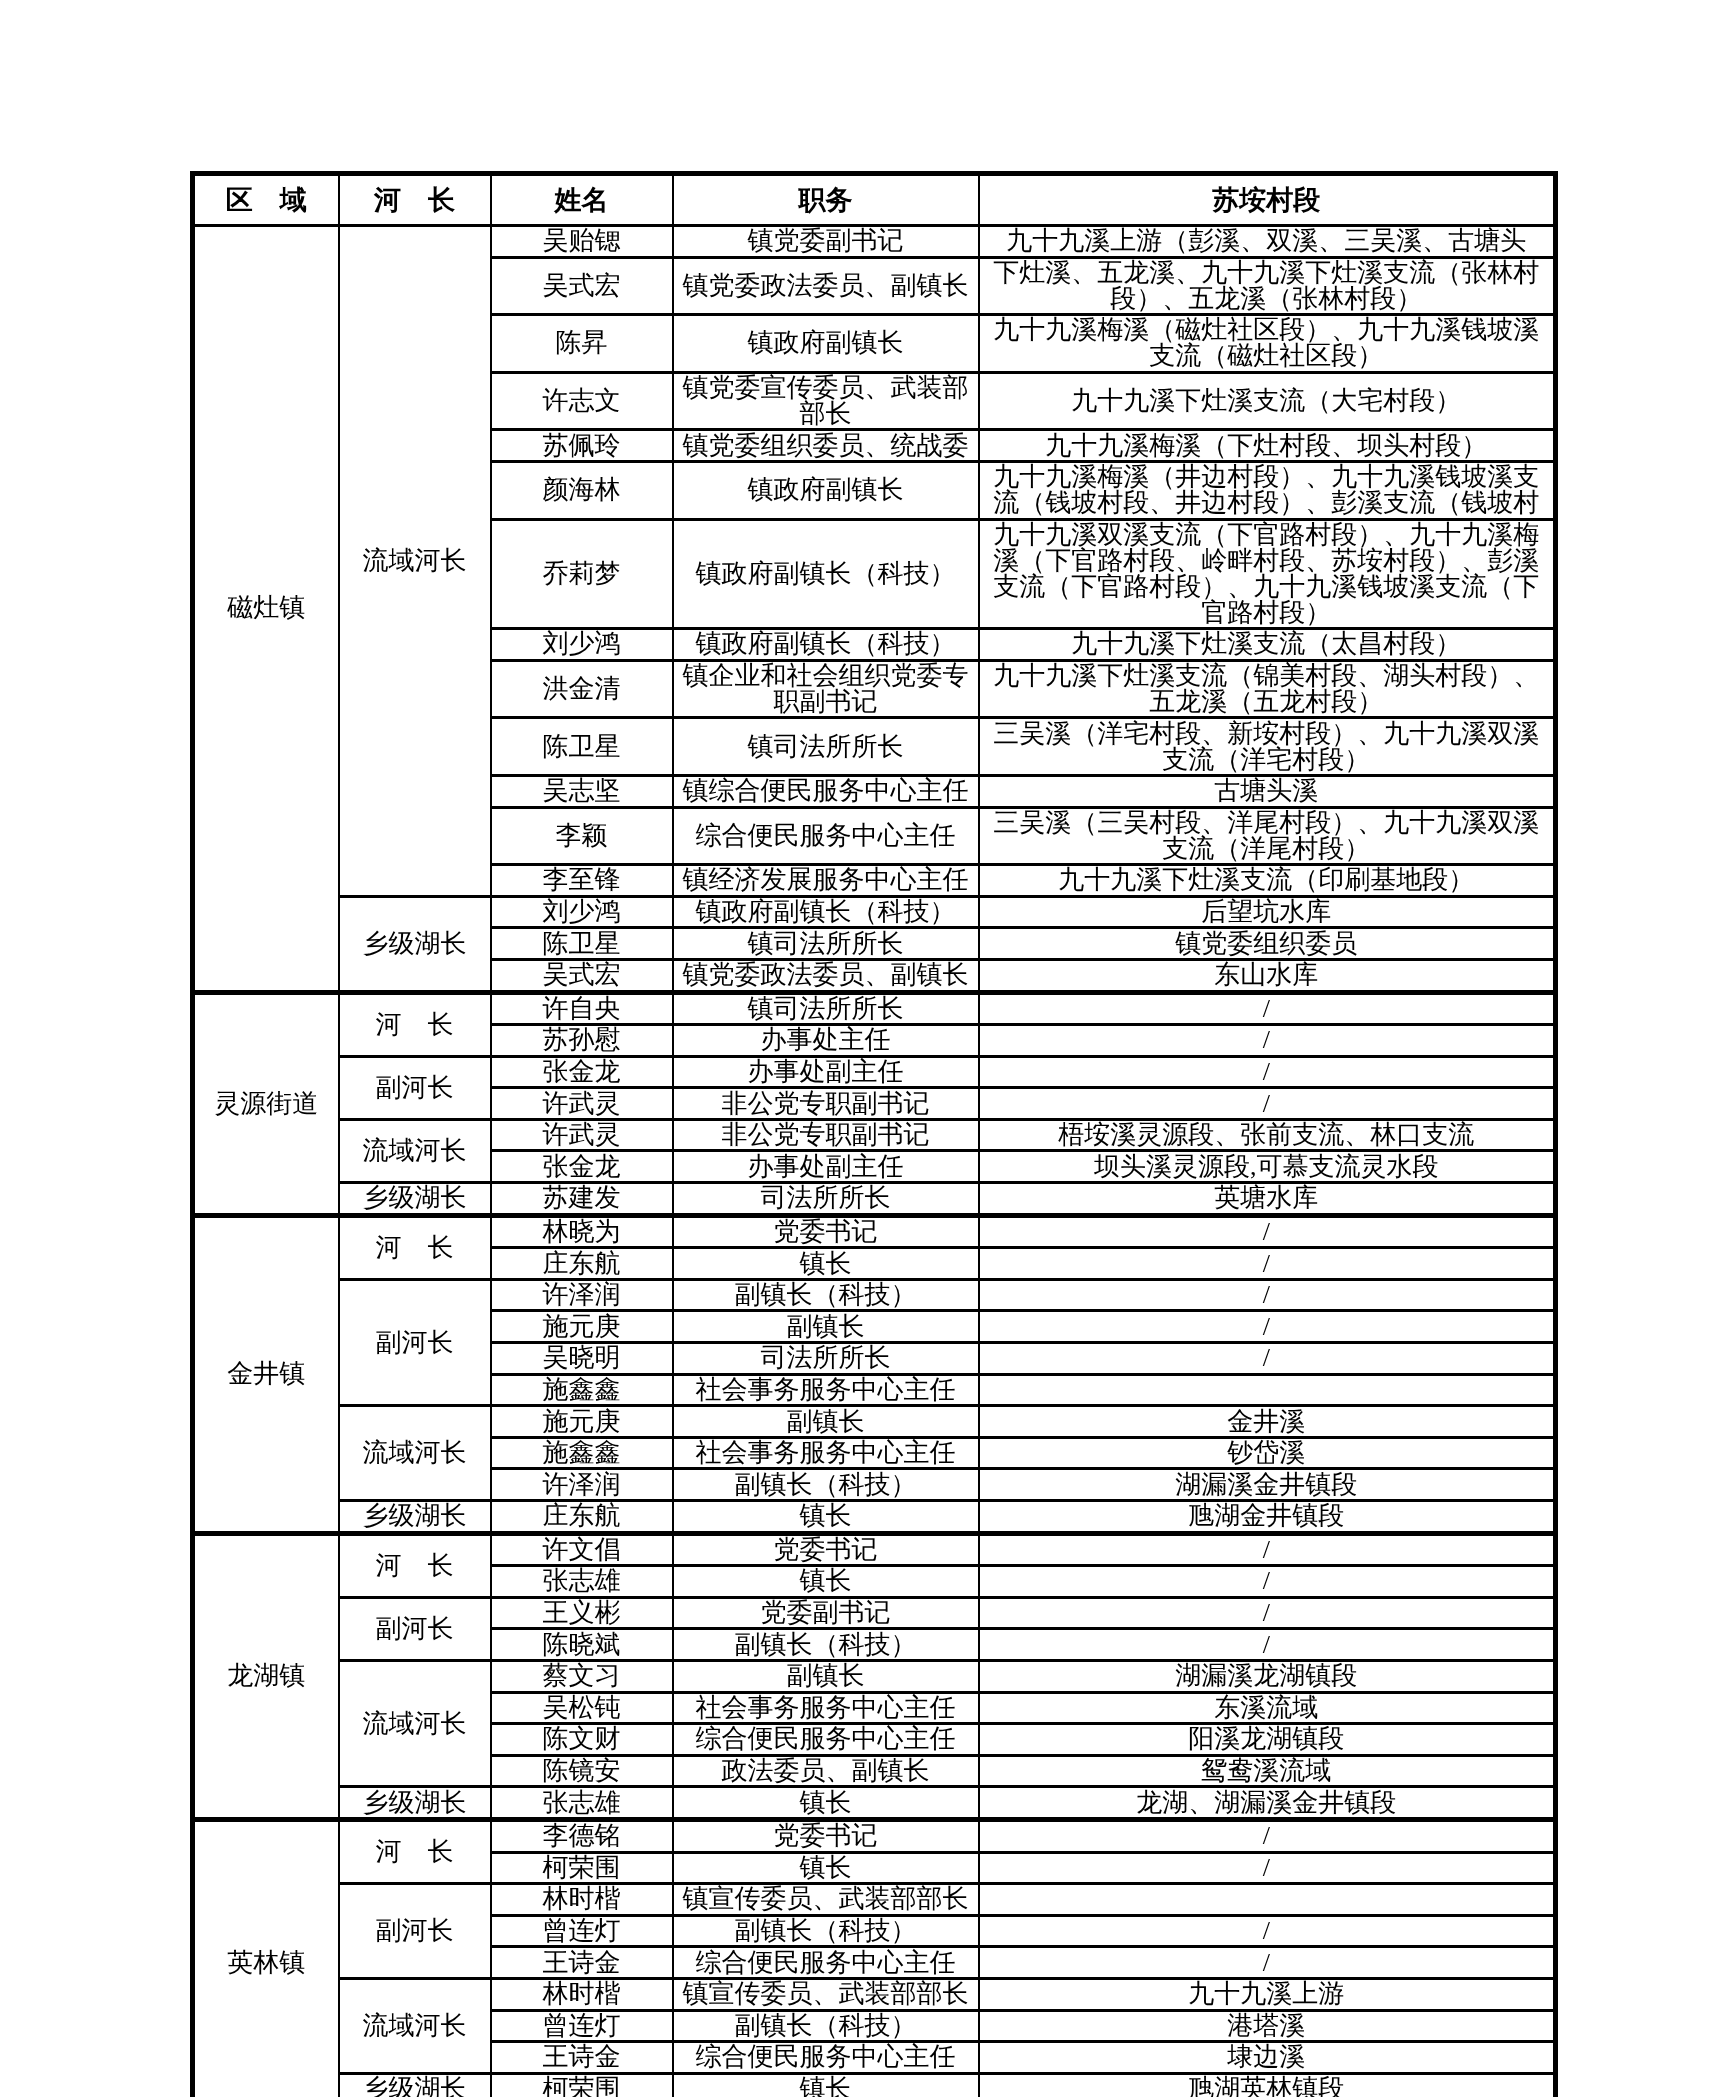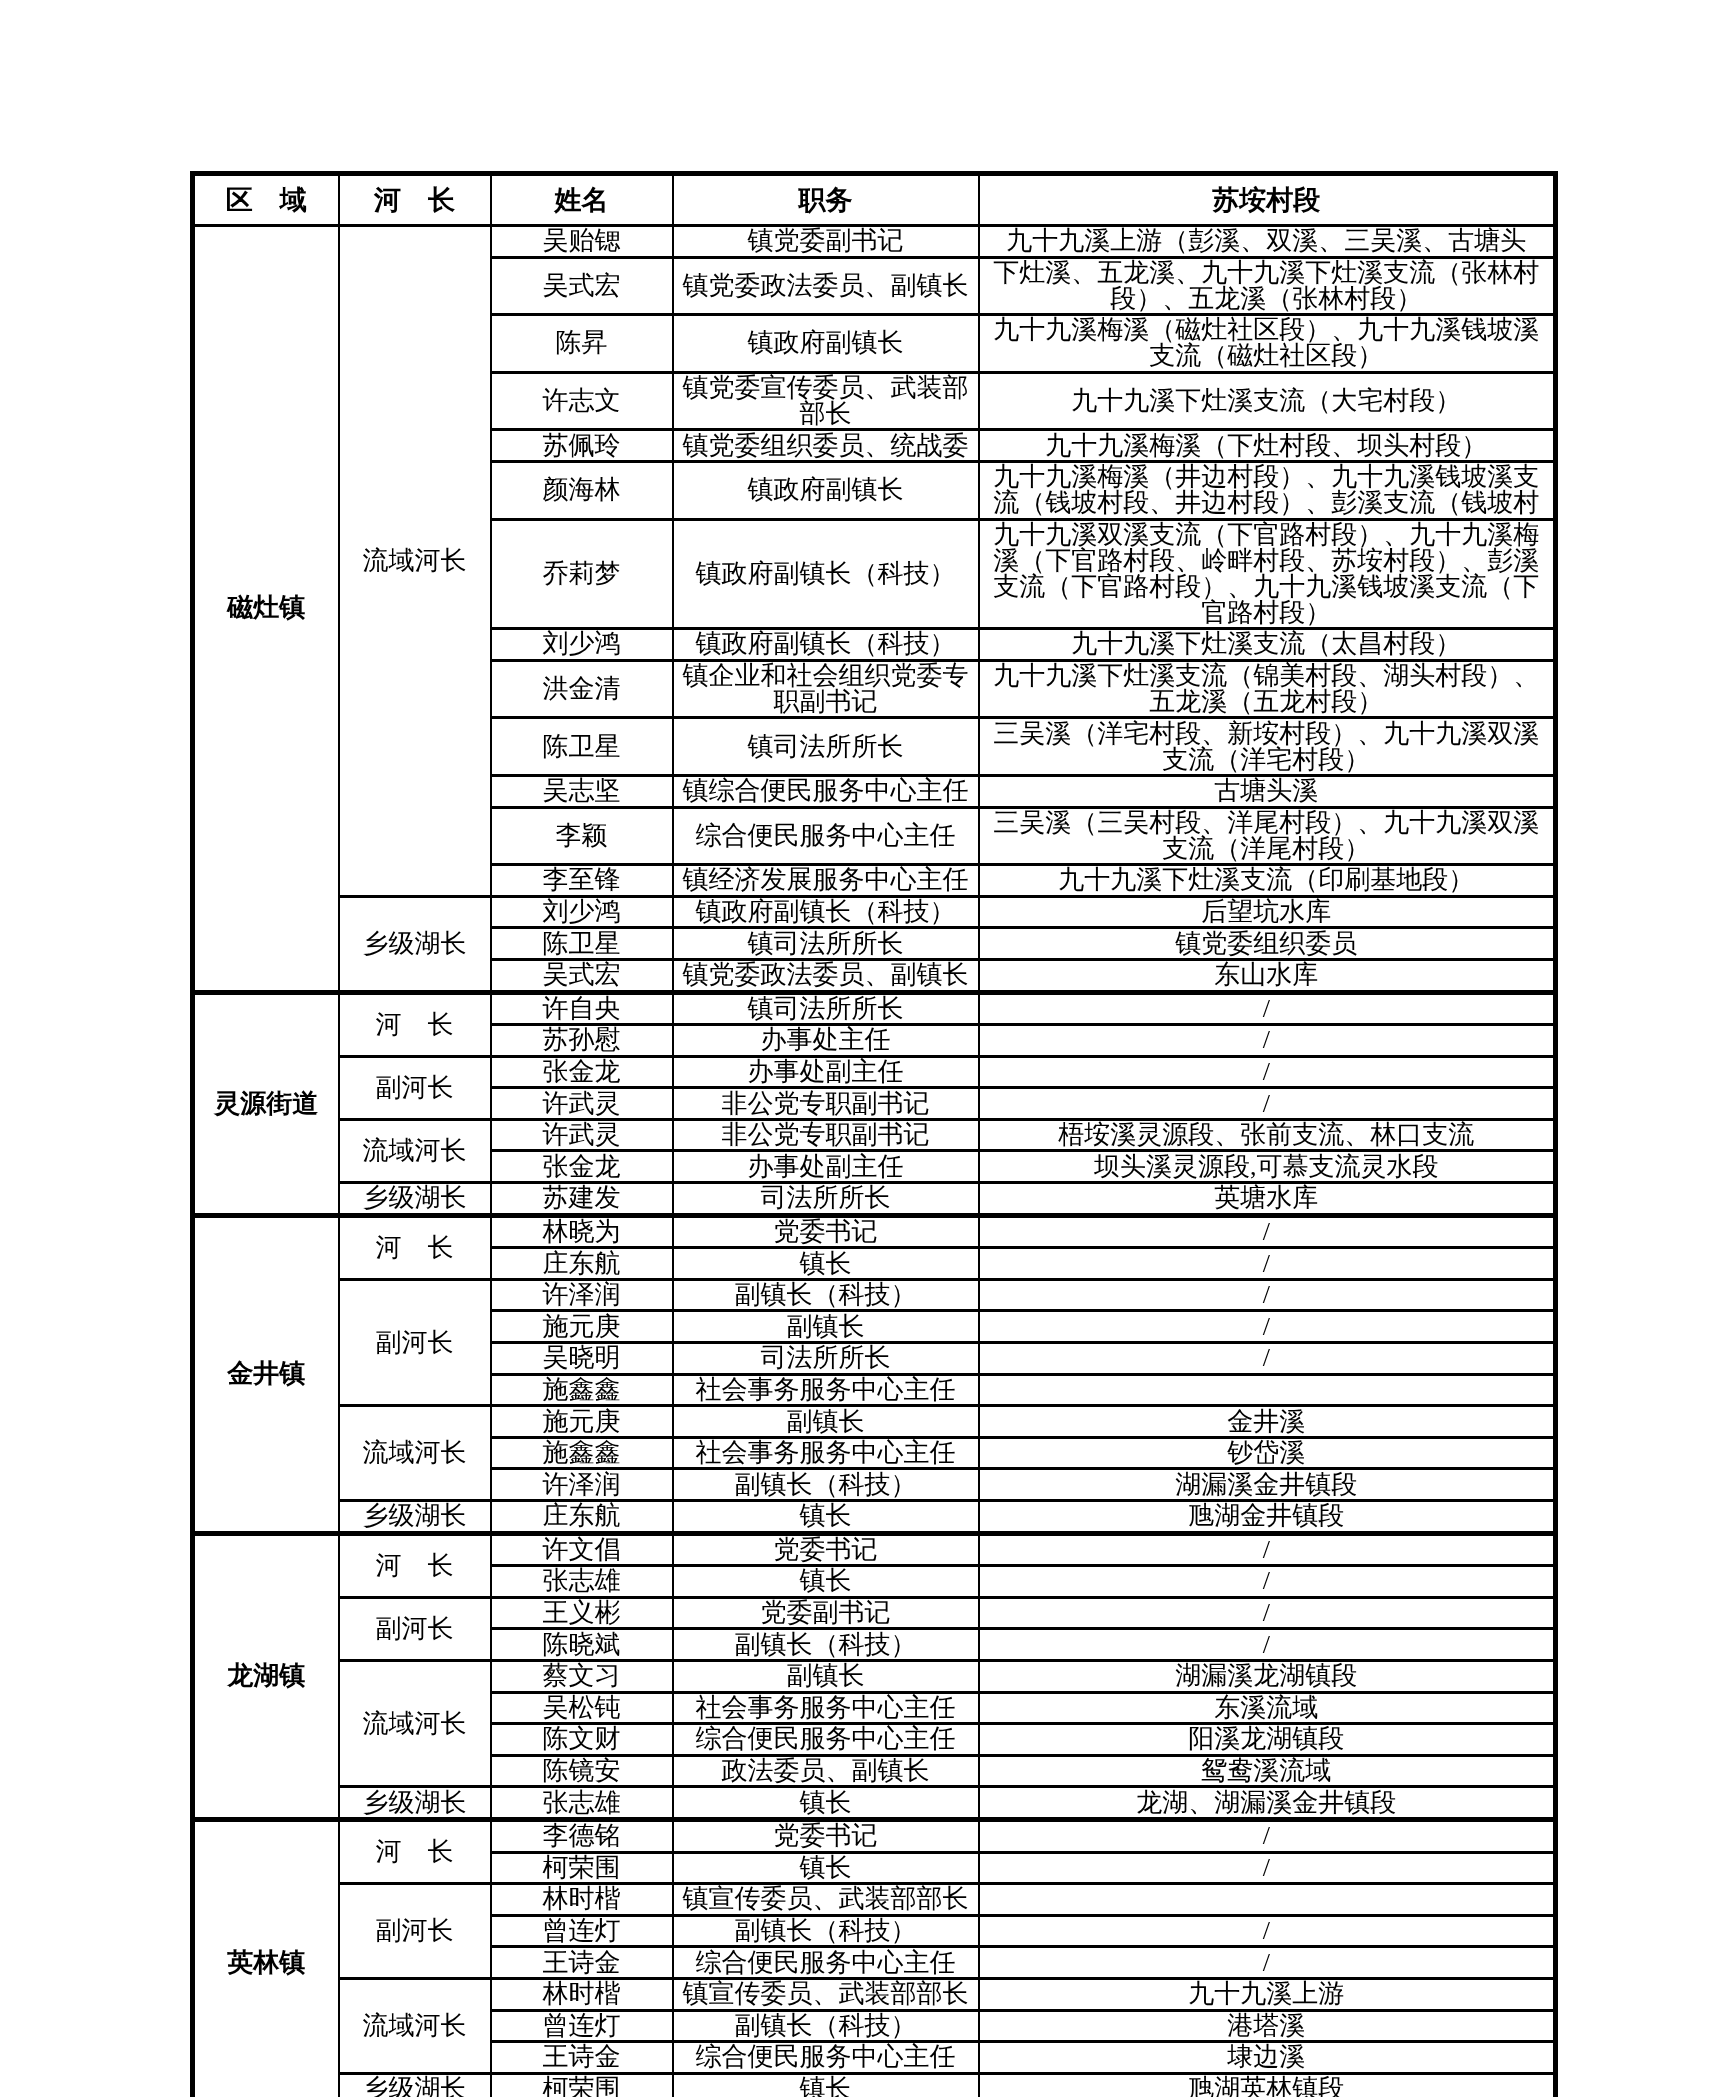--- a/index.html
+++ b/index.html
@@ -43,21 +43,21 @@
     line-height: 26px;
     word-break: break-all;
     overflow: hidden;
   }
   .rc-table th {
     font-weight: bold;
     font-size: 27px;
     padding: 11px 2.5px;
   }
   .rc-table td.region {
-    font-weight: bold;
+    font-weight: normal;
     text-align: center;
   }
   .rc-table tr.section-start th,
   .rc-table tr.section-start td {
     border-top-width: 5px;
   }
 </style>
 </head>
 <body>
 

